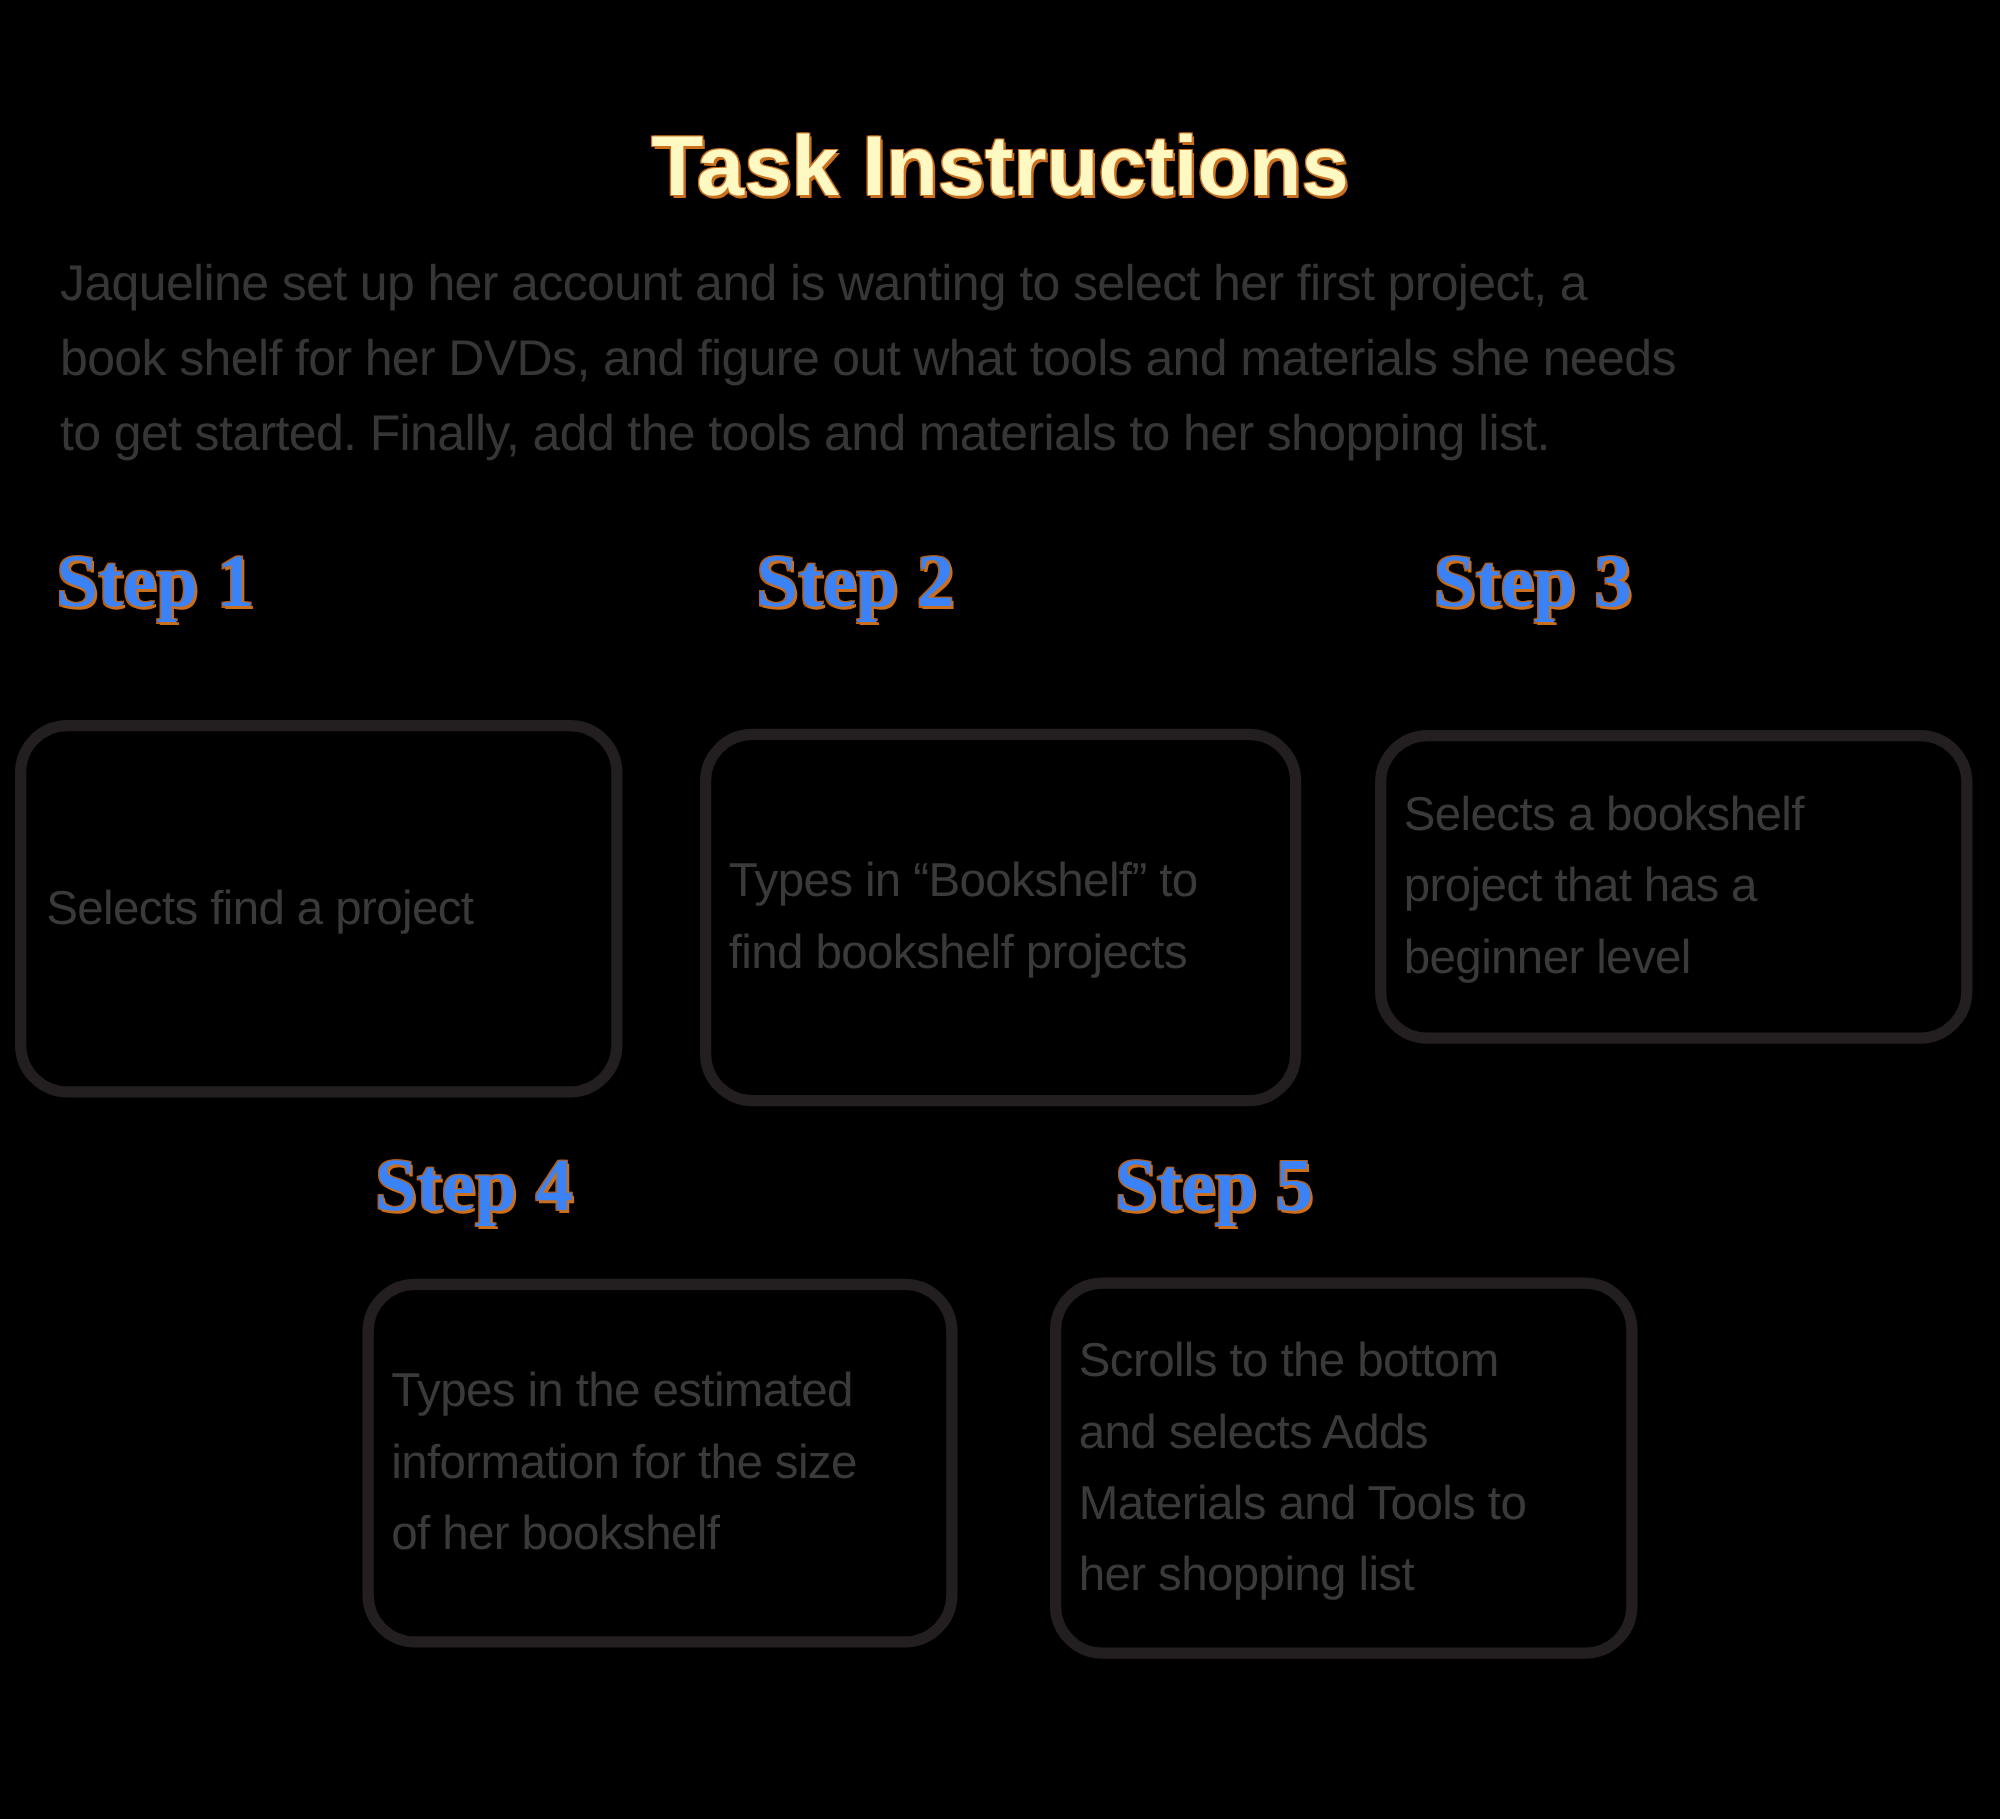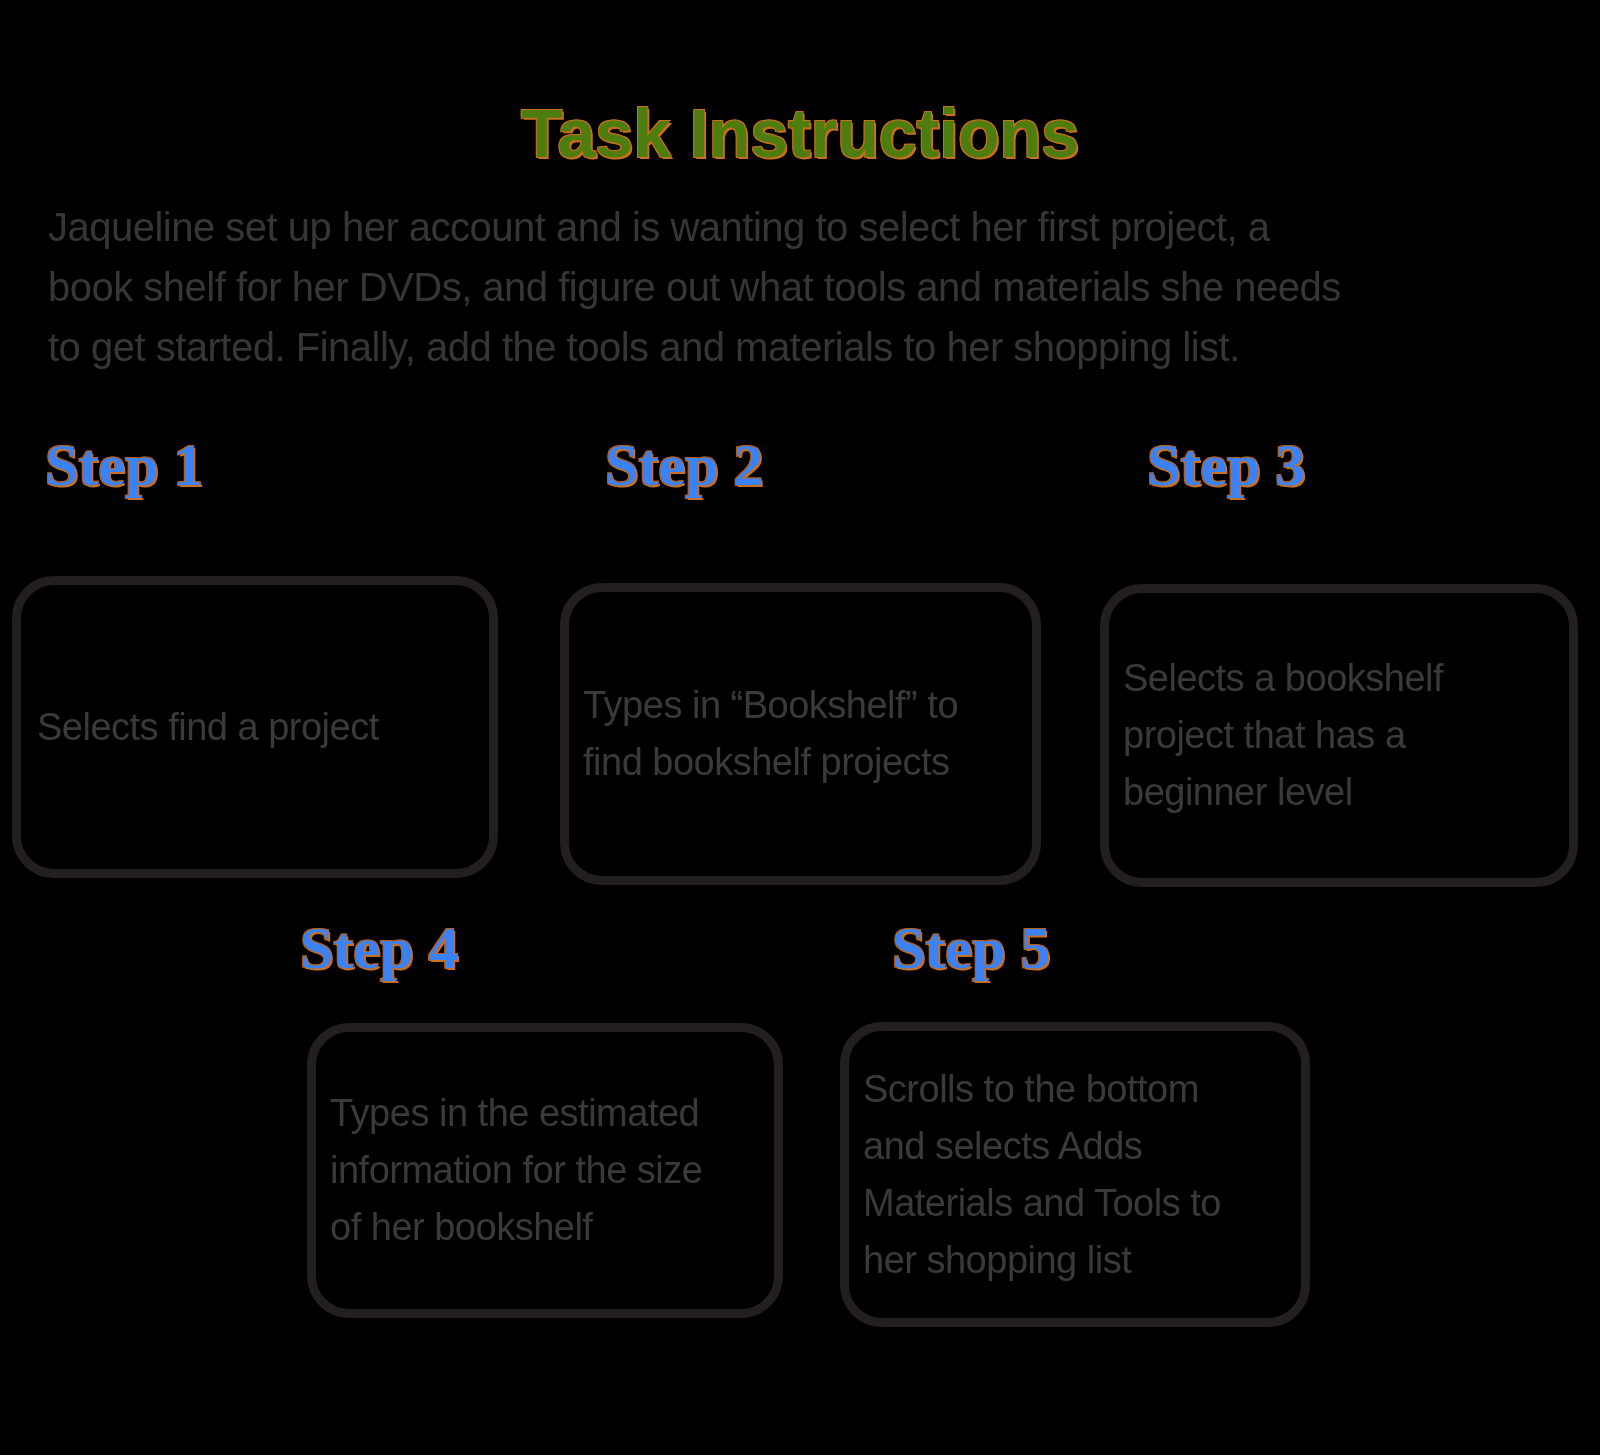--- a/index.html
+++ b/index.html
@@ -19,21 +19,21 @@
     position: absolute;
     left: 0;
     top: 94px;
     width: 100%;
     margin: 0;
     text-align: center;
     font-family: "Liberation Sans", sans-serif;
     font-weight: bold;
     font-size: 68px;
     letter-spacing: 0px;
-    color: #4d7c0f;
+    color: #fef9c3;
     text-shadow:
       2px 2px 0 #C96F1E,
      -1px -1px 0 #C96F1E,
       1px -1px 0 #C96F1E,
      -1px  1px 0 #C96F1E;
   }
   .intro {
     position: absolute;
     left: 48px;
     top: 197px;
@@ -96,30 +96,30 @@
 
   <div class="step-box" style="left:12px; top:576px; width:486px; height:302px;padding-left:16px;">
     <div class="box-line">Selects find a project</div>
   </div>
 
   <div class="step-box" style="left:560px; top:583px; width:481px; height:302px;">
     <div class="box-line">Types in “Bookshelf” to</div>
     <div class="box-line">find bookshelf projects</div>
   </div>
 
-  <div class="step-box" style="left:1100px; top:584px; width:478px; height:303px;">
+  <div class="step-box" style="left:1100px; top:584px; width:478px; height:251px;">
     <div class="box-line">Selects a bookshelf</div>
     <div class="box-line">project that has a</div>
     <div class="box-line">beginner level</div>
   </div>
 
   <h2 class="step-label" style="left:300px; top:917px;">Step 4</h2>
   <h2 class="step-label" style="left:892px; top:917px;">Step 5</h2>
 
-  <div class="step-box" style="left:290px; top:1023px; width:476px; height:295px;margin-left:17px;">
+  <div class="step-box" style="left:290px; top:1023px; width:476px; height:295px;">
     <div class="box-line">Types in the estimated</div>
     <div class="box-line">information for the size</div>
     <div class="box-line">of her bookshelf</div>
   </div>
 
   <div class="step-box" style="left:840px; top:1022px; width:470px; height:305px;">
     <div class="box-line">Scrolls to the bottom</div>
     <div class="box-line">and selects Adds</div>
     <div class="box-line">Materials and Tools to</div>
     <div class="box-line">her shopping list</div>

